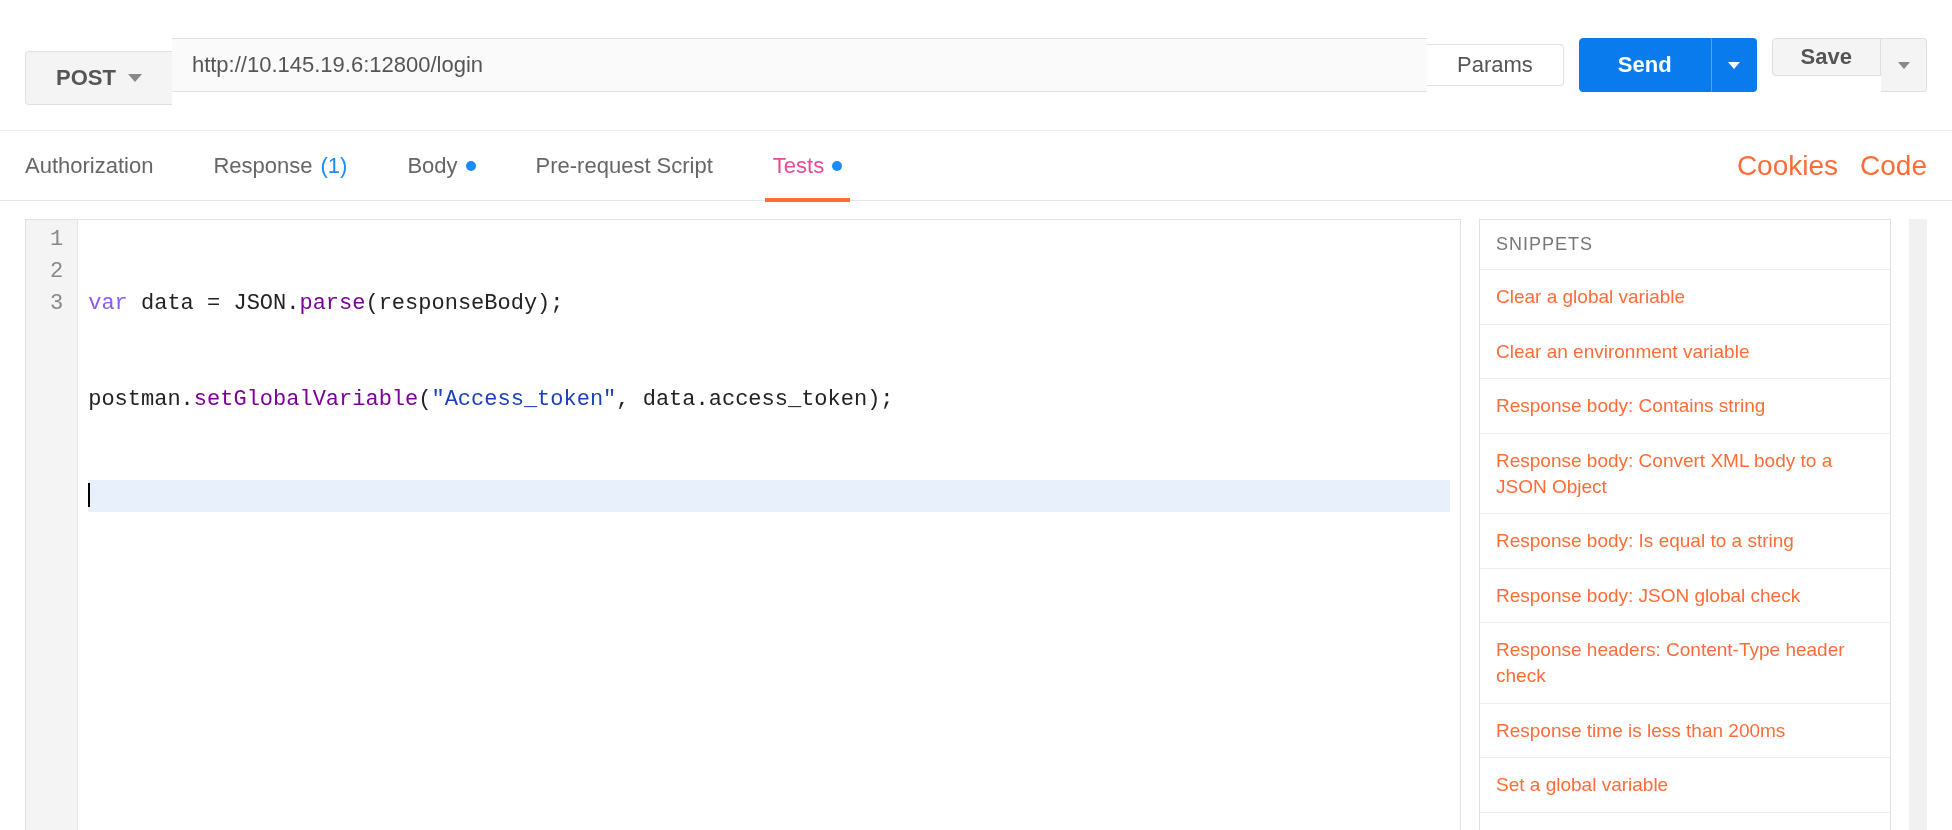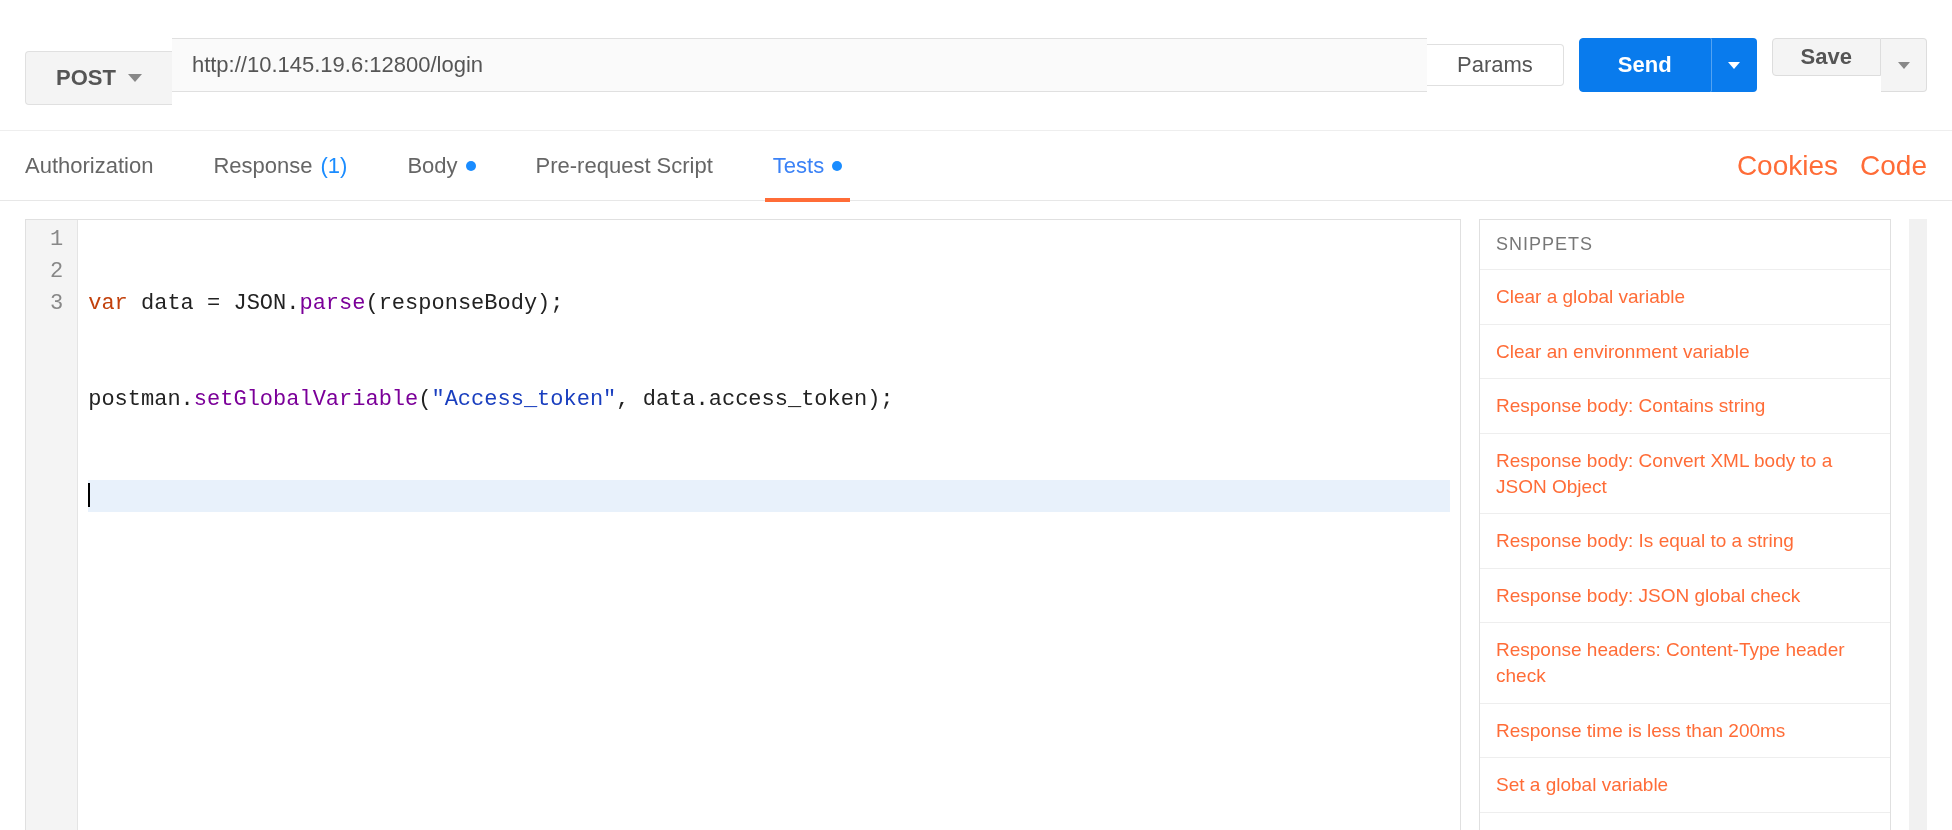--- a/index.html
+++ b/index.html
@@ -138,21 +138,21 @@
     align-items: center;
     gap: 8px;
     position: relative;
   }
   .tab .count { color: #1a8cff; }
   .tab .dot {
     width: 10px; height: 10px; border-radius: 50%;
     background: #1a8cff; display:inline-block;
   }
   .tab.active {
-    color: #3b82f6;
+    color: #ec4899;
   }
   .tab.active::after {
     content: '';
     position: absolute;
     left: -8px; right: -8px; bottom: -1px;
     height: 4px;
     background: #ff6c37;
   }
   .tabs-right {
     margin-left: auto;
@@ -193,21 +193,21 @@
     flex: 1;
     padding: 4px 10px;
     white-space: pre;
     position: relative;
   }
   .code-line { height: 32px; }
   .hl { background: #e8f1fb; }
   .cursor {
     display:inline-block; width:2px; height:24px; background:#000; vertical-align:middle;
   }
-  .kw { color: #c2410c; margin-top: 40px; }
+  .kw { color: #8b5cf6; margin-top: 40px; }
   .fn { color: #7b0099; }
   .str { color: #1a3fbf; }
   .plain { color: #222; }
 
   .snippets {
     width: 412px;
     border: 1px solid #e0e0e0;
     background: #fff;
     display: flex;
     flex-direction: column;

